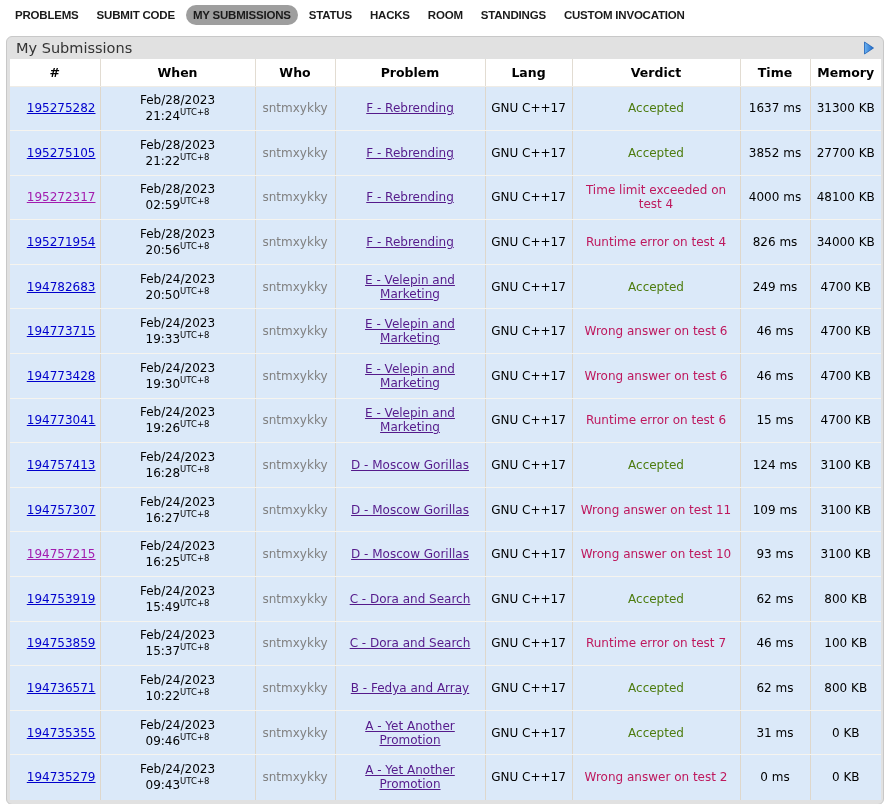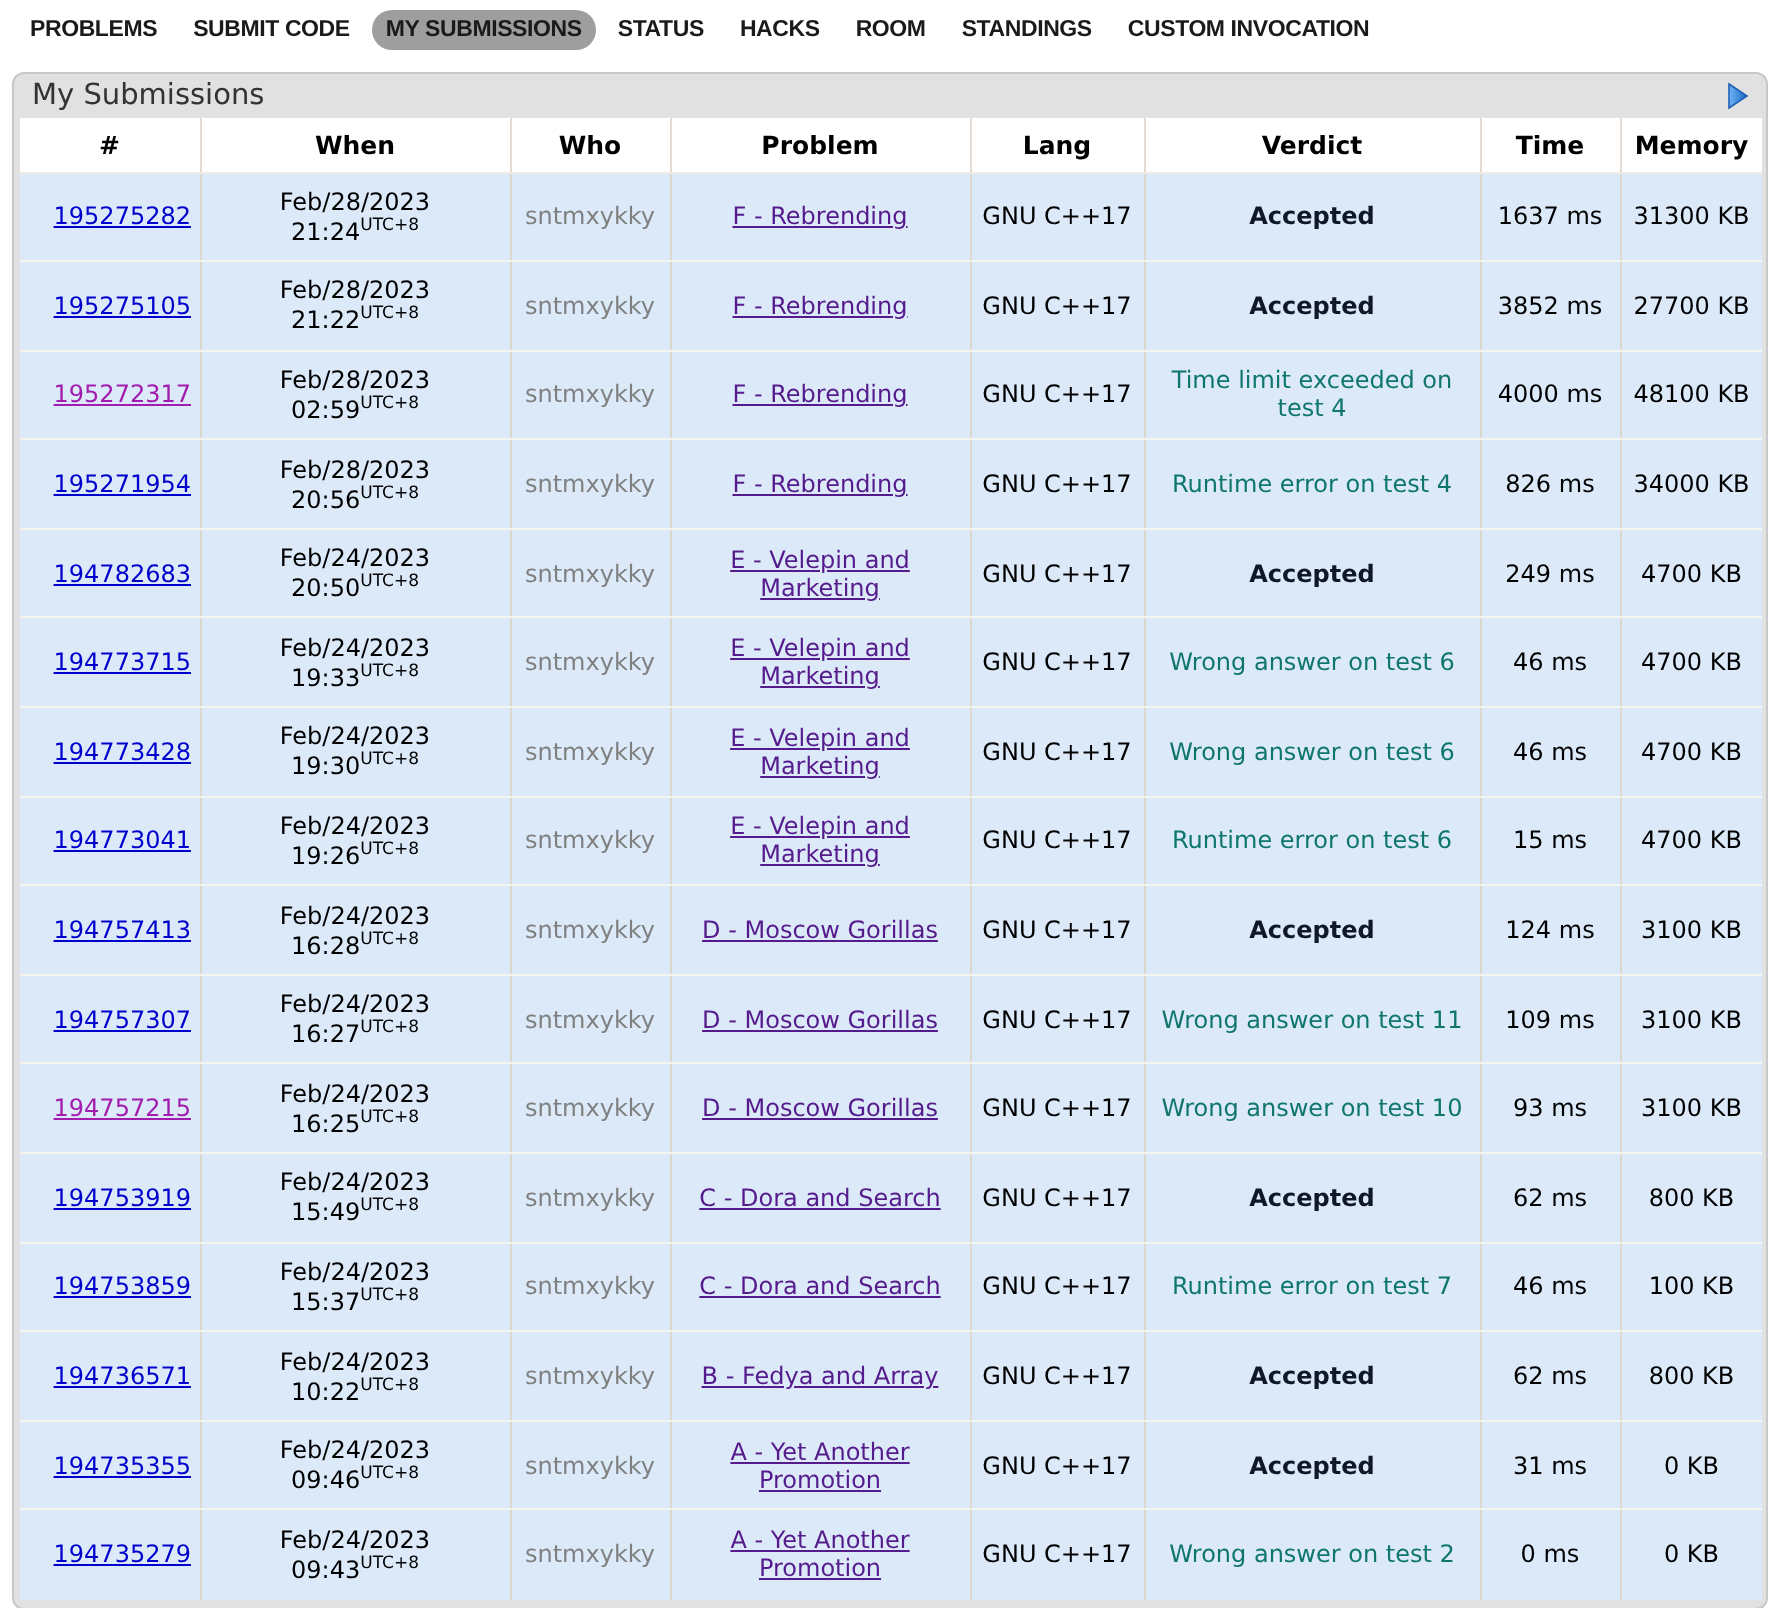--- a/index.html
+++ b/index.html
@@ -69,22 +69,22 @@
     overflow:hidden;
   }
   td:first-child { border-left:none;text-align:right; } td:last-child { border-right:none; }
   tbody tr:last-child td { border-bottom:none; }
 
   a.sub-link { color:#0000cc; text-decoration:underline; cursor:pointer; }
   a.sub-link.visited { color:#a21caf; }
   a.prob-link { color:#551a8b; text-decoration:underline; cursor:pointer; }
   .who { color:#808080; cursor:pointer; text-decoration:none; }
   .when-time sup { font-size:8.5px;text-align:right; }
-  .verdict-accepted { color:#0f172a; font-weight:bold; }
-  .verdict-rejected { color:#0f766e; }
+  .verdict-accepted { color:#4d7c0f; font-weight:normal; }
+  .verdict-rejected { color:#be185d; }
 </style>
 </head>
 <body>
 
 <nav class="top-nav">
     <a class="nav-item">Problems</a>
     <a class="nav-item">Submit Code</a>
     <a class="nav-item active">My Submissions</a>
     <a class="nav-item">Status</a>
     <a class="nav-item">Hacks</a>

